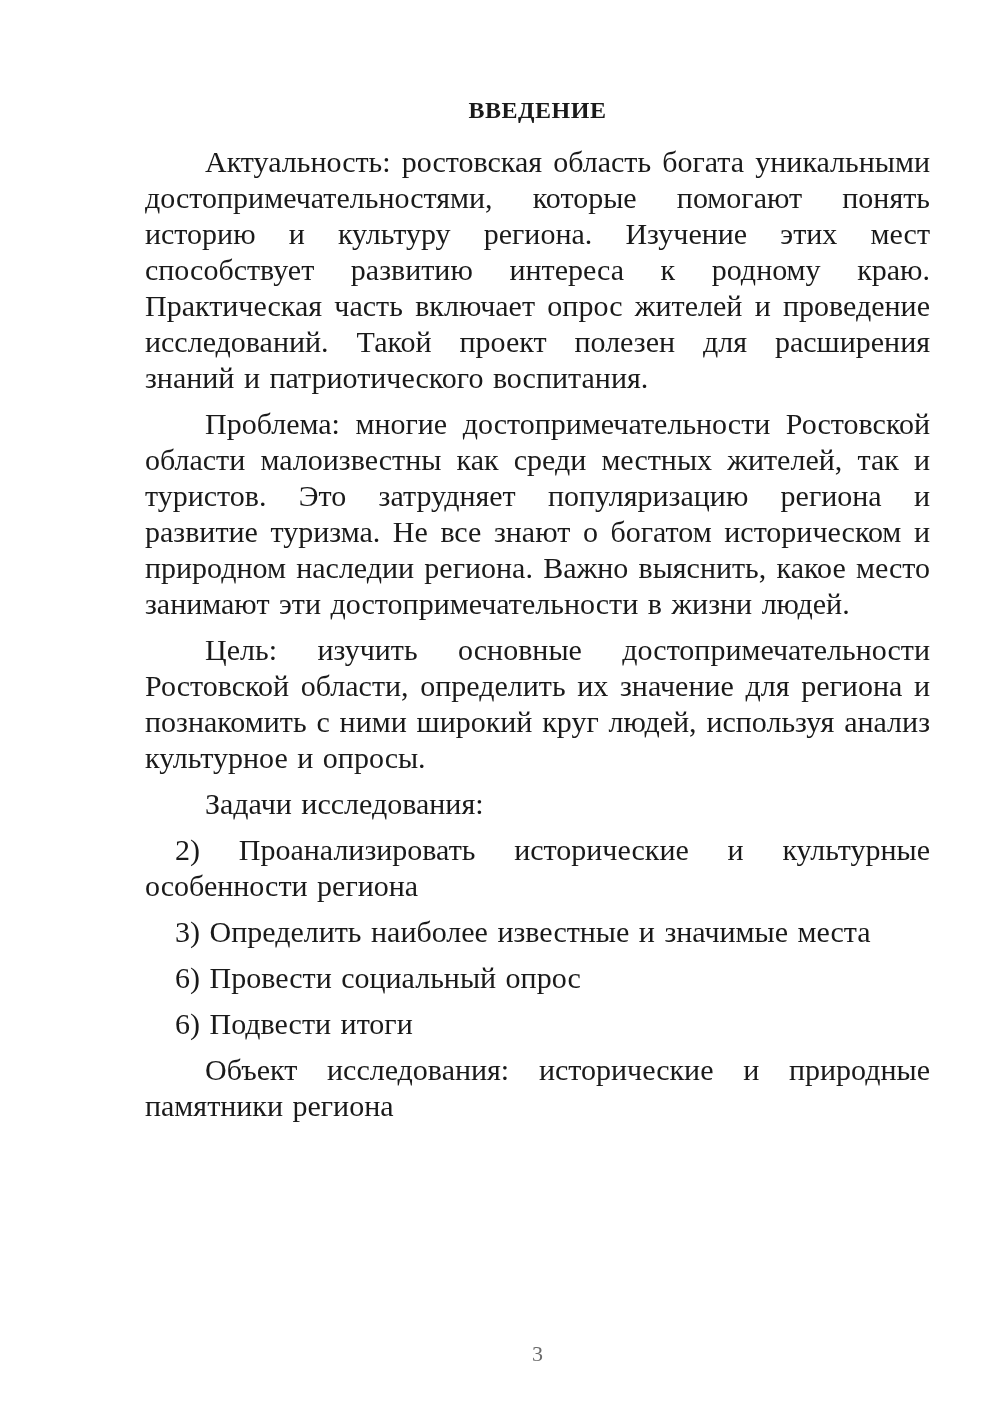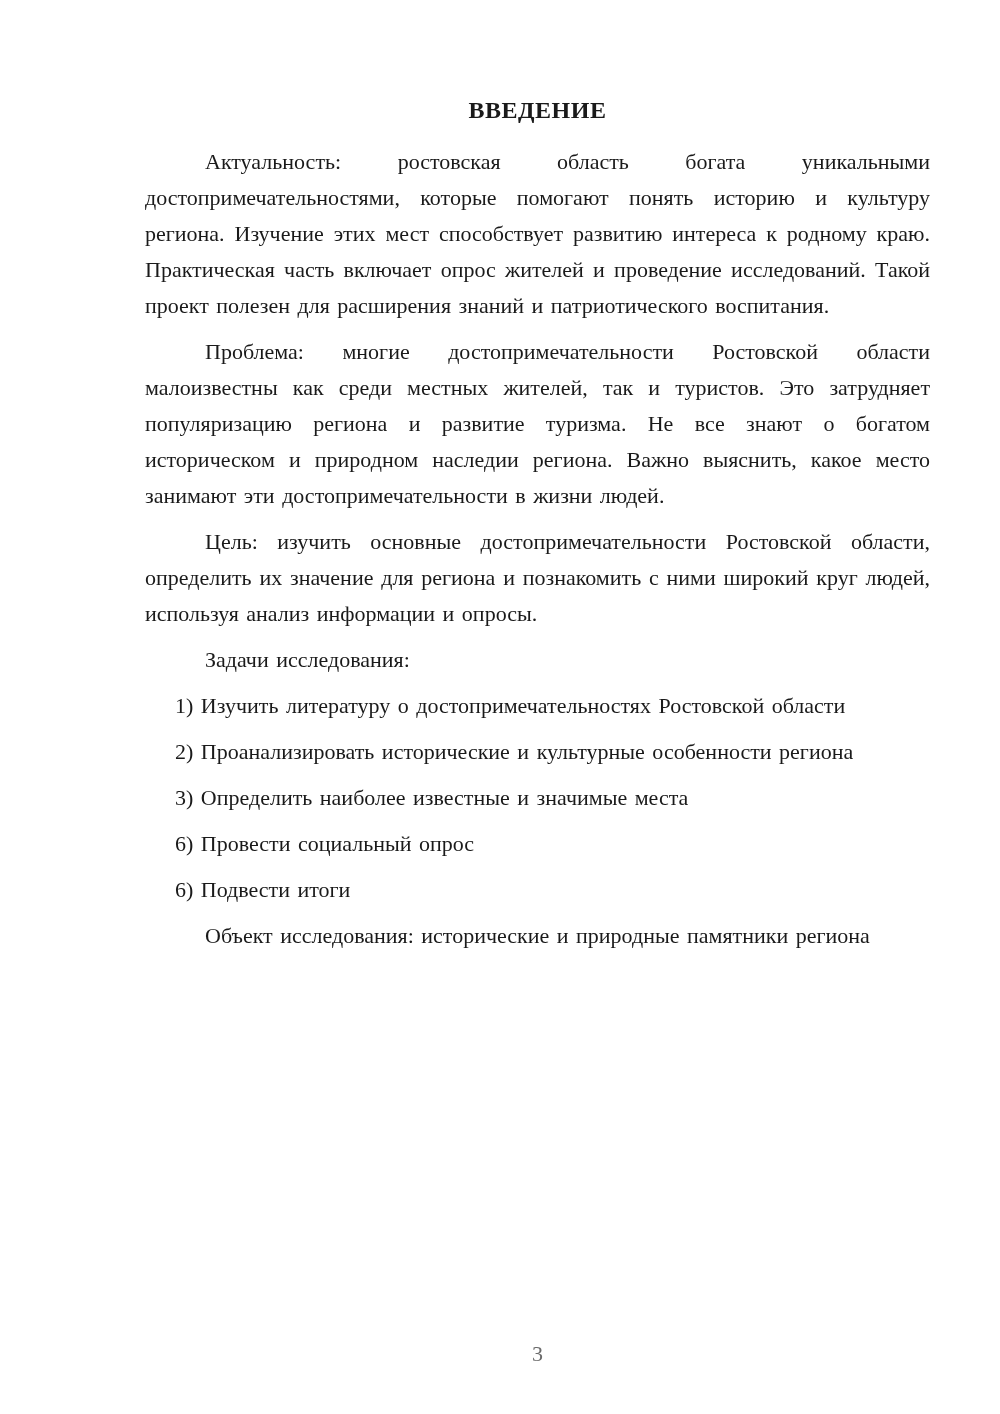--- a/index.html
+++ b/index.html
@@ -22,21 +22,21 @@
   .doc-title {
     margin: 0 0 16px 0;
     font-size: 24px;
     line-height: 36px;
     font-weight: bold;
     text-align: center;
     letter-spacing: 0.5px;
   }
   .para {
     margin: 0 0 10px 0;
-    font-size: 22px;
+    font-size: 30px;
     line-height: 36px;
     text-align: justify;
     text-indent: 60px;
     word-spacing: 2px;
   }
   .list-item {
     text-indent: 30px;
   }
   .footer {
     position: absolute;
@@ -55,25 +55,24 @@
 <body>
 
 <div class="page">
 
   <h1 class="doc-title">ВВЕДЕНИЕ</h1>
 
   <p class="para">Актуальность: ростовская область богата уникальными достопримечательностями, которые помогают понять историю и культуру региона. Изучение этих мест способствует развитию интереса к родному краю. Практическая часть включает опрос жителей и проведение исследований. Такой проект полезен для расширения знаний и патриотического воспитания.</p>
 
   <p class="para">Проблема: многие достопримечательности Ростовской области малоизвестны как среди местных жителей, так и туристов. Это затрудняет популяризацию региона и развитие туризма. Не все знают о богатом историческом и природном наследии региона. Важно выяснить, какое место занимают эти достопримечательности в жизни людей.</p>
 
-  <p class="para">Цель: изучить основные достопримечательности Ростовской области, определить их значение для региона и познакомить с ними широкий круг людей, используя анализ информации и опросы.</p>
+  <p class="para">Цель: изучить основные достопримечательности Ростовской области, определить их значение для региона и познакомить с ними широкий круг людей, используя анализ культурное и опросы.</p>
 
   <p class="para">Задачи исследования:</p>
 
-  <p class="para list-item">1) Изучить литературу о достопримечательностях Ростовской области</p>
 
   <p class="para list-item">2) Проанализировать исторические и культурные особенности региона</p>
 
   <p class="para list-item">3) Определить наиболее известные и значимые места</p>
 
   <p class="para list-item">6) Провести социальный опрос</p>
 
   <p class="para list-item">6) Подвести итоги</p>
 
   <p class="para">Объект исследования: исторические и природные памятники региона</p>

